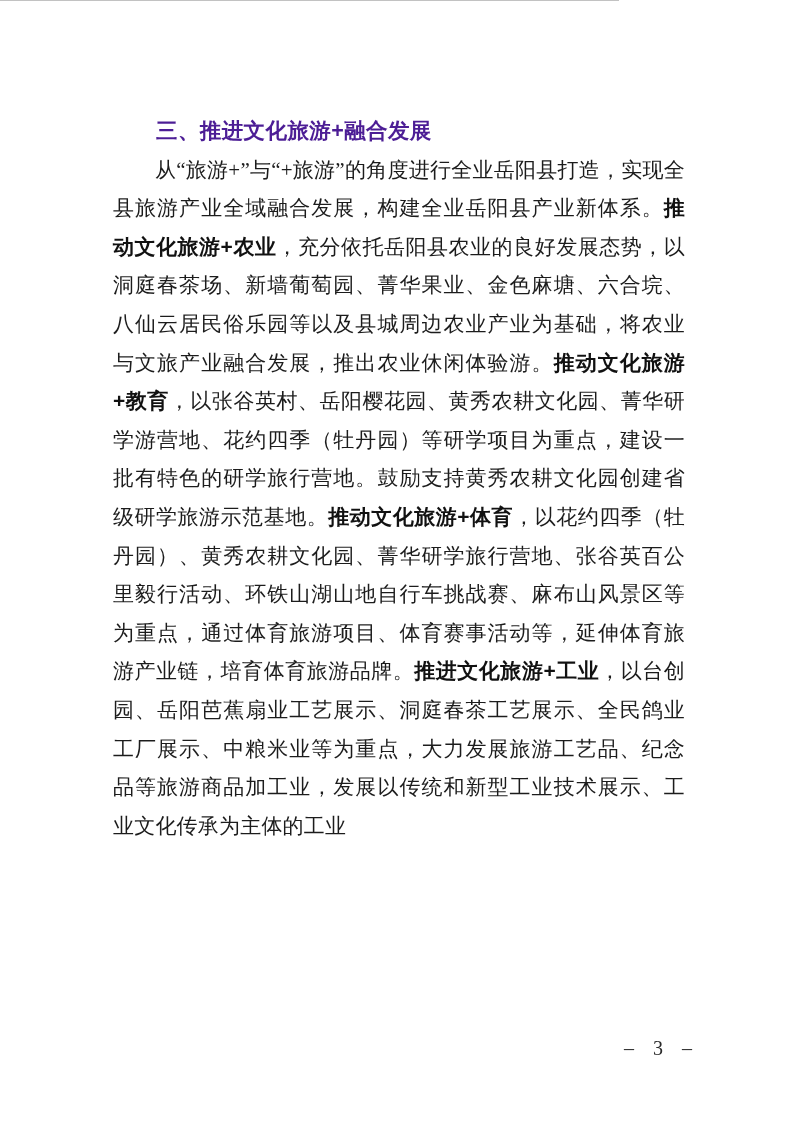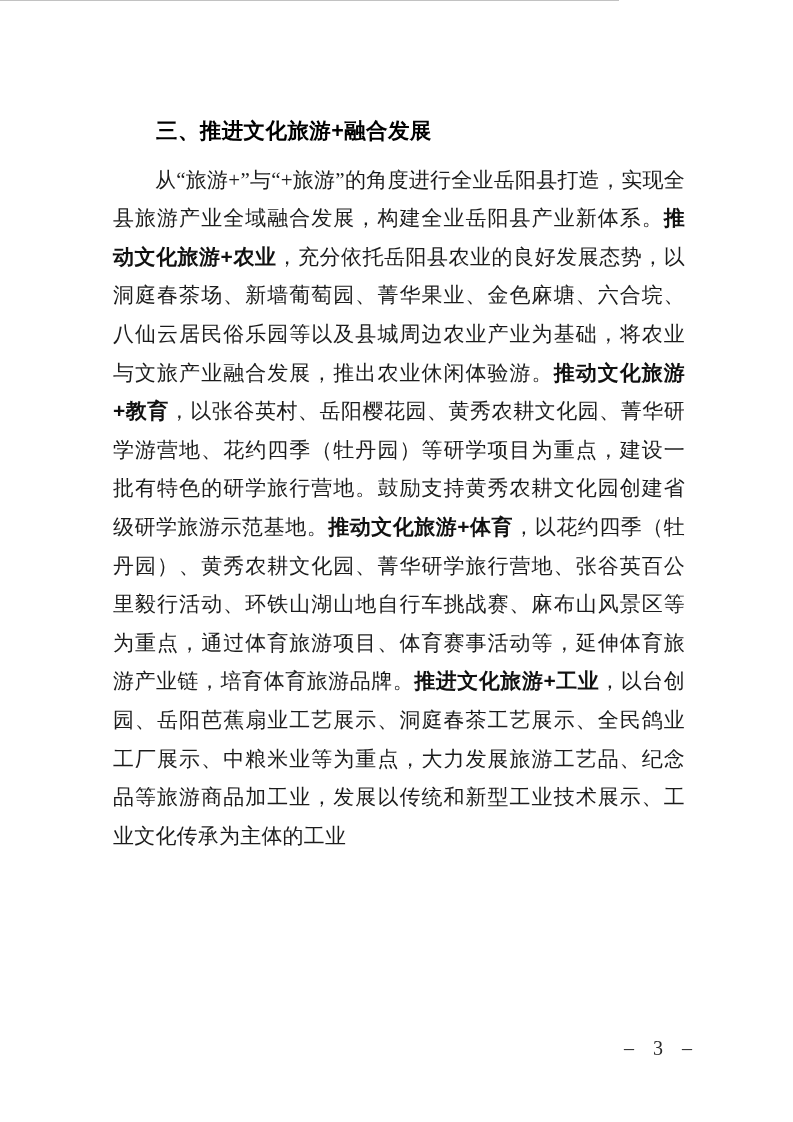--- a/index.html
+++ b/index.html
@@ -36,31 +36,30 @@
     font-size: 21px;
     line-height: 38.6px;
     text-align: justify;
     letter-spacing: 0.2px;
   }
   .para-continuation {
     text-indent: 0;
   }
   .para-indent {
     text-indent: 2em;
-    margin-top: 10px;
   }
   .section-heading {
     margin: 0;
     font-family: "Liberation Sans", "DejaVu Sans", sans-serif;
     font-weight: 700;
     font-size: 21.5px;
     line-height: 38.6px;
     text-indent: 2em;
     letter-spacing: 0.4px;
-    color: #000000;
+    color: #4c1d95;
   }
   .bold-run {
     font-family: "Liberation Sans", "DejaVu Sans", sans-serif;
     font-weight: 700;
     color: #111111;
   }
   .page-number {
     position: absolute;
     top: 1036px;
     left: 624px;

